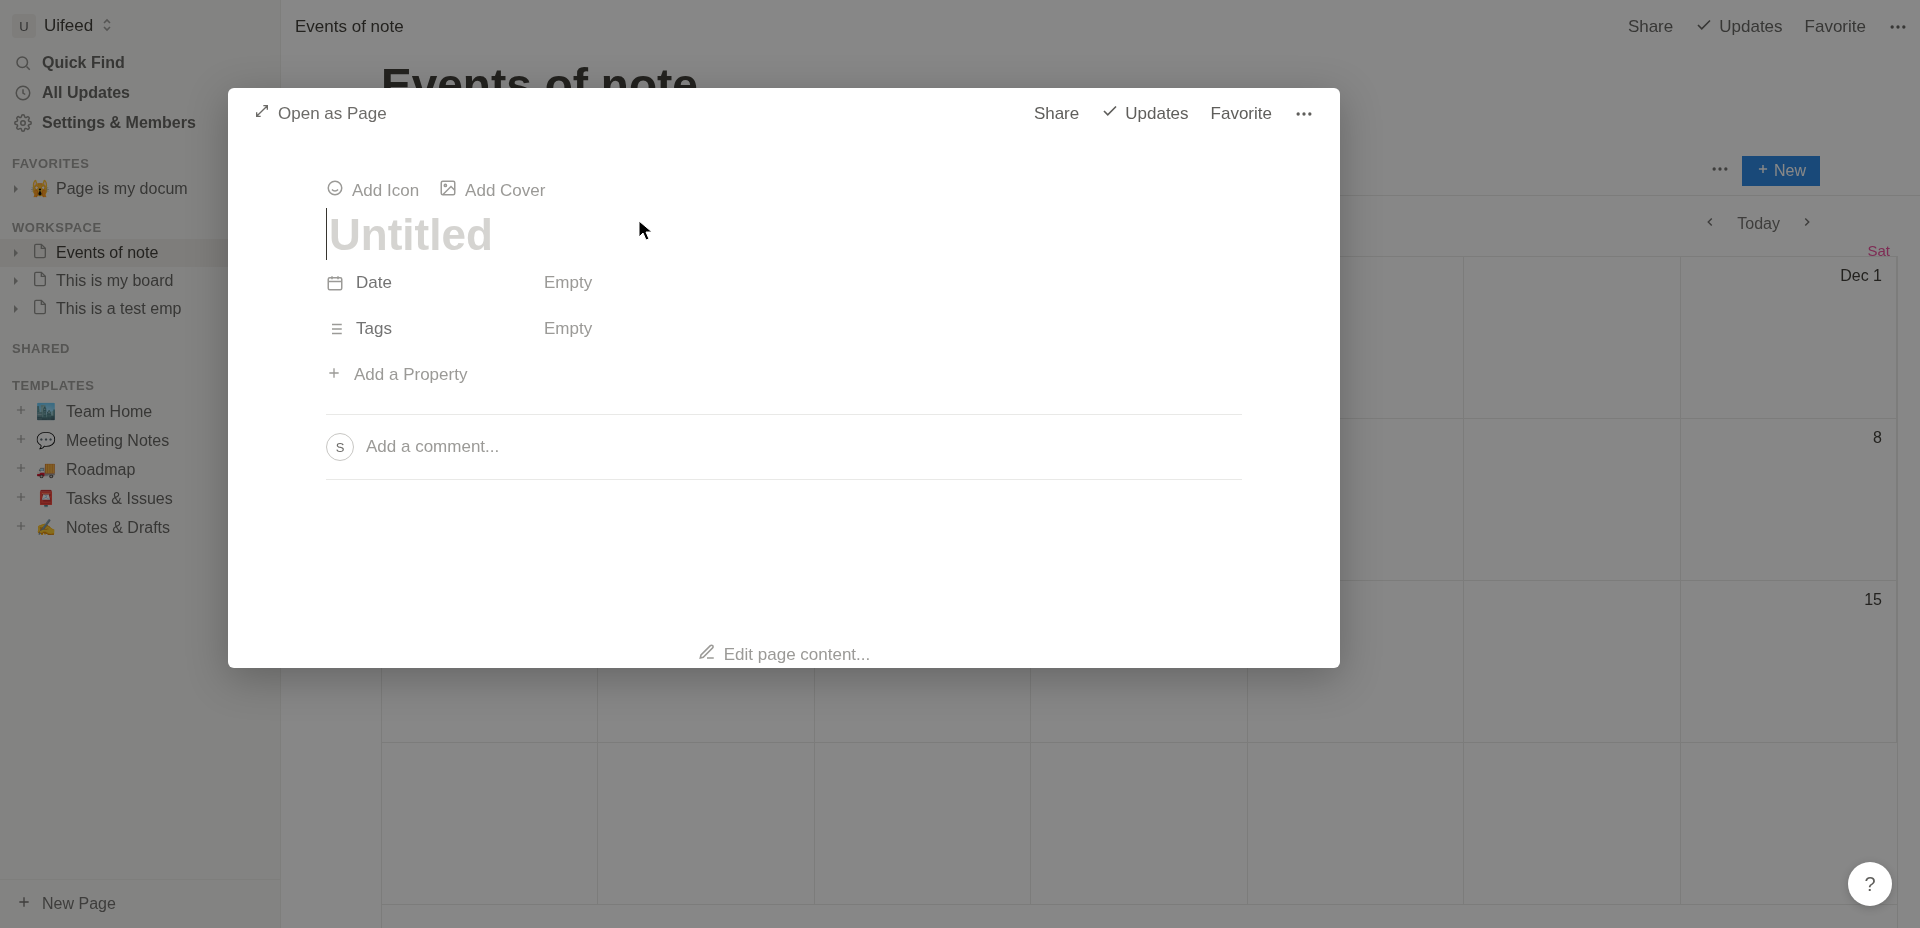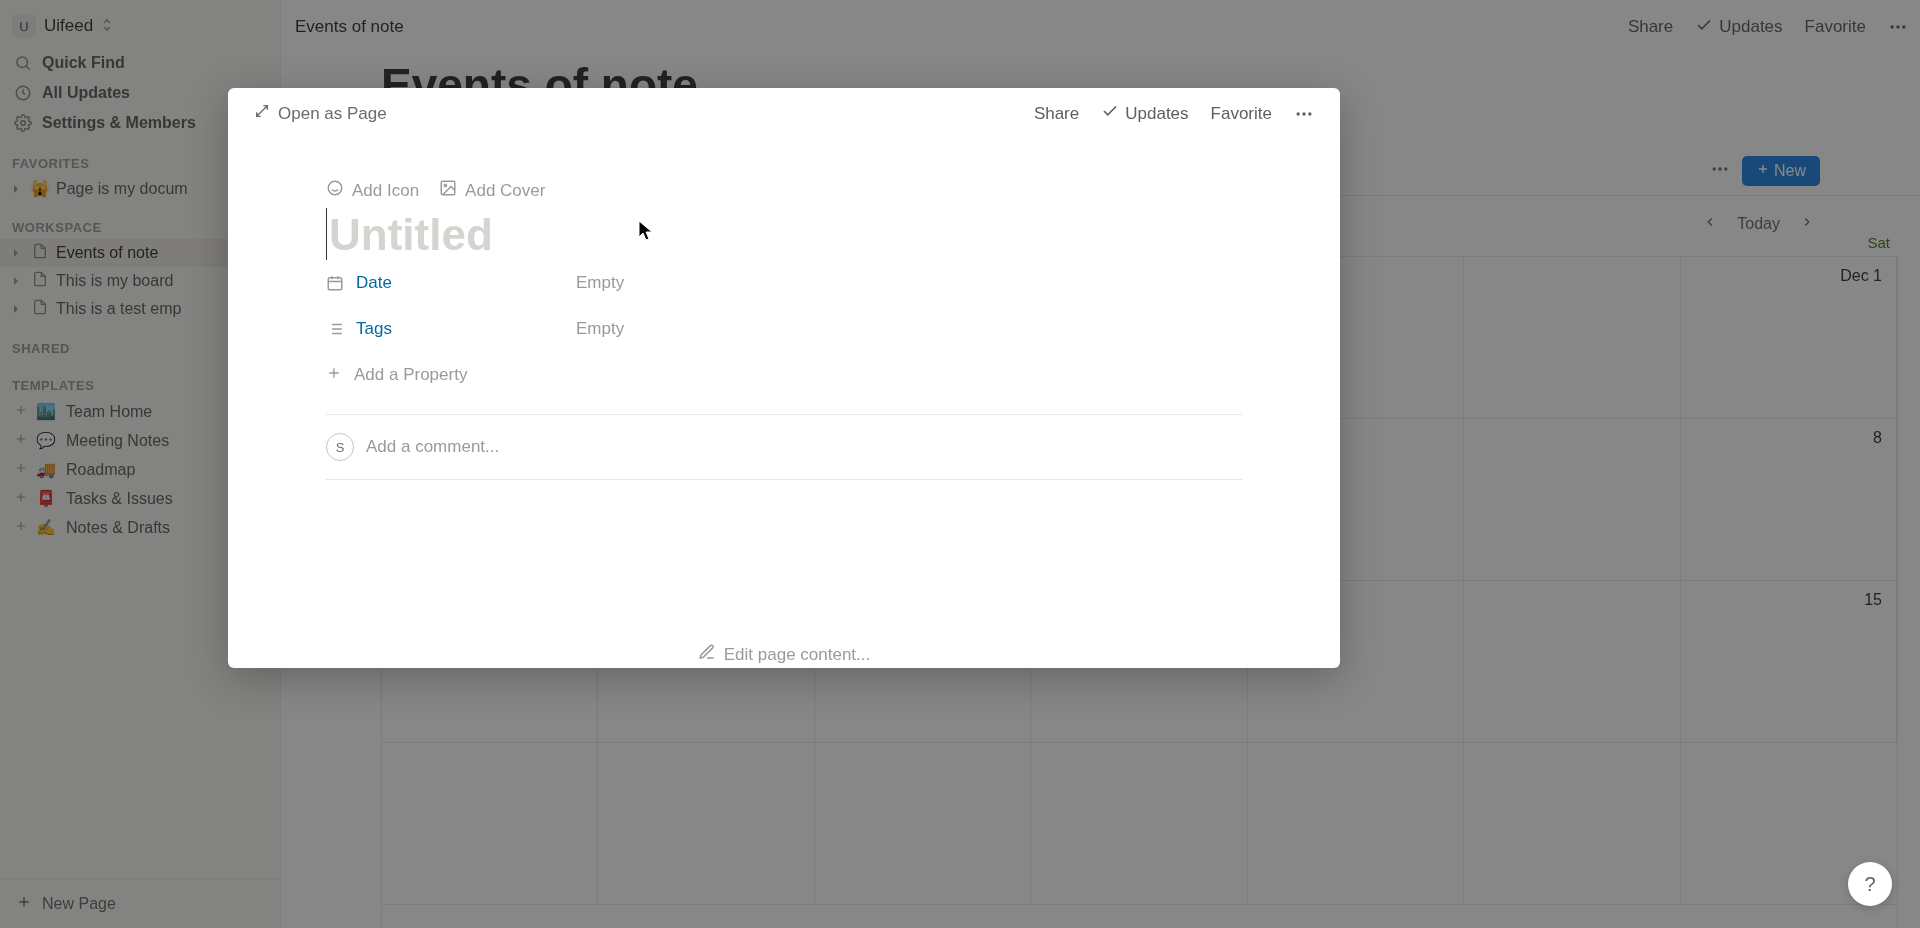--- a/index.html
+++ b/index.html
@@ -184,21 +184,21 @@
       height: 50px;
       margin-top: 34px;
       border-bottom: 1px solid #e9e9e7;
       padding: 0 100px 0 100px;
       gap: 12px;
     }
     .views-spacer { flex: 1; }
     .new-button {
       background: #2383e2;
       color: #fff;
-      border-radius: 5px;
+      border-radius: 0;
       padding: 6px 14px;
       font-size: 16px;
       display: flex;
       align-items: flex-end;
       gap: 4px;
       cursor: pointer;
     }
 
     .calendar-toolbar {
       display: flex;
@@ -326,28 +326,27 @@
     .prop-row {
       display: flex;
       align-items: center;
       height: 46px;
     }
     .prop-key {
       width: 218px;
       display: flex;
       align-items: center;
       gap: 12px;
-      color: #0369a1;
+      color: #737373;
       font-size: 17px;
     }
     .prop-key .picon { color: #9b9a97; display: inline-flex; }
     .prop-val {
       color: #9b9a97;
       font-size: 17px;
-      margin-left: 32px;
     }
     .add-prop {
       display: flex;
       align-items: center;
       gap: 12px;
       color: #9b9a97;
       font-size: 17px;
       height: 46px;
       cursor: pointer;
     }
@@ -613,21 +612,21 @@
         </svg>
     </span>
     <span class="today-btn">Today</span>
     <span class="nav-arrow">
       <svg width="14" height="14" viewBox="0 0 24 24" fill="none" stroke="currentColor" stroke-width="2.5">
           <path d="M9 18l6-6-6-6"></path>
         </svg>
     </span>
   </div>
 
-  <div style="position:absolute; right:30px; top:234px; color:#4d7c0f; font-size:15px;">Sat</div>
+  <div style="position:absolute; right:30px; top:242px; color:#ec4899; font-size:15px;">Sat</div>
 
   <div class="calendar">
     <div class="cal-grid">
       <div class="cell"></div>
         <div class="cell"></div>
         <div class="cell"></div>
         <div class="cell"></div>
         <div class="cell"></div>
         <div class="cell"></div>
       <div class="cell">

